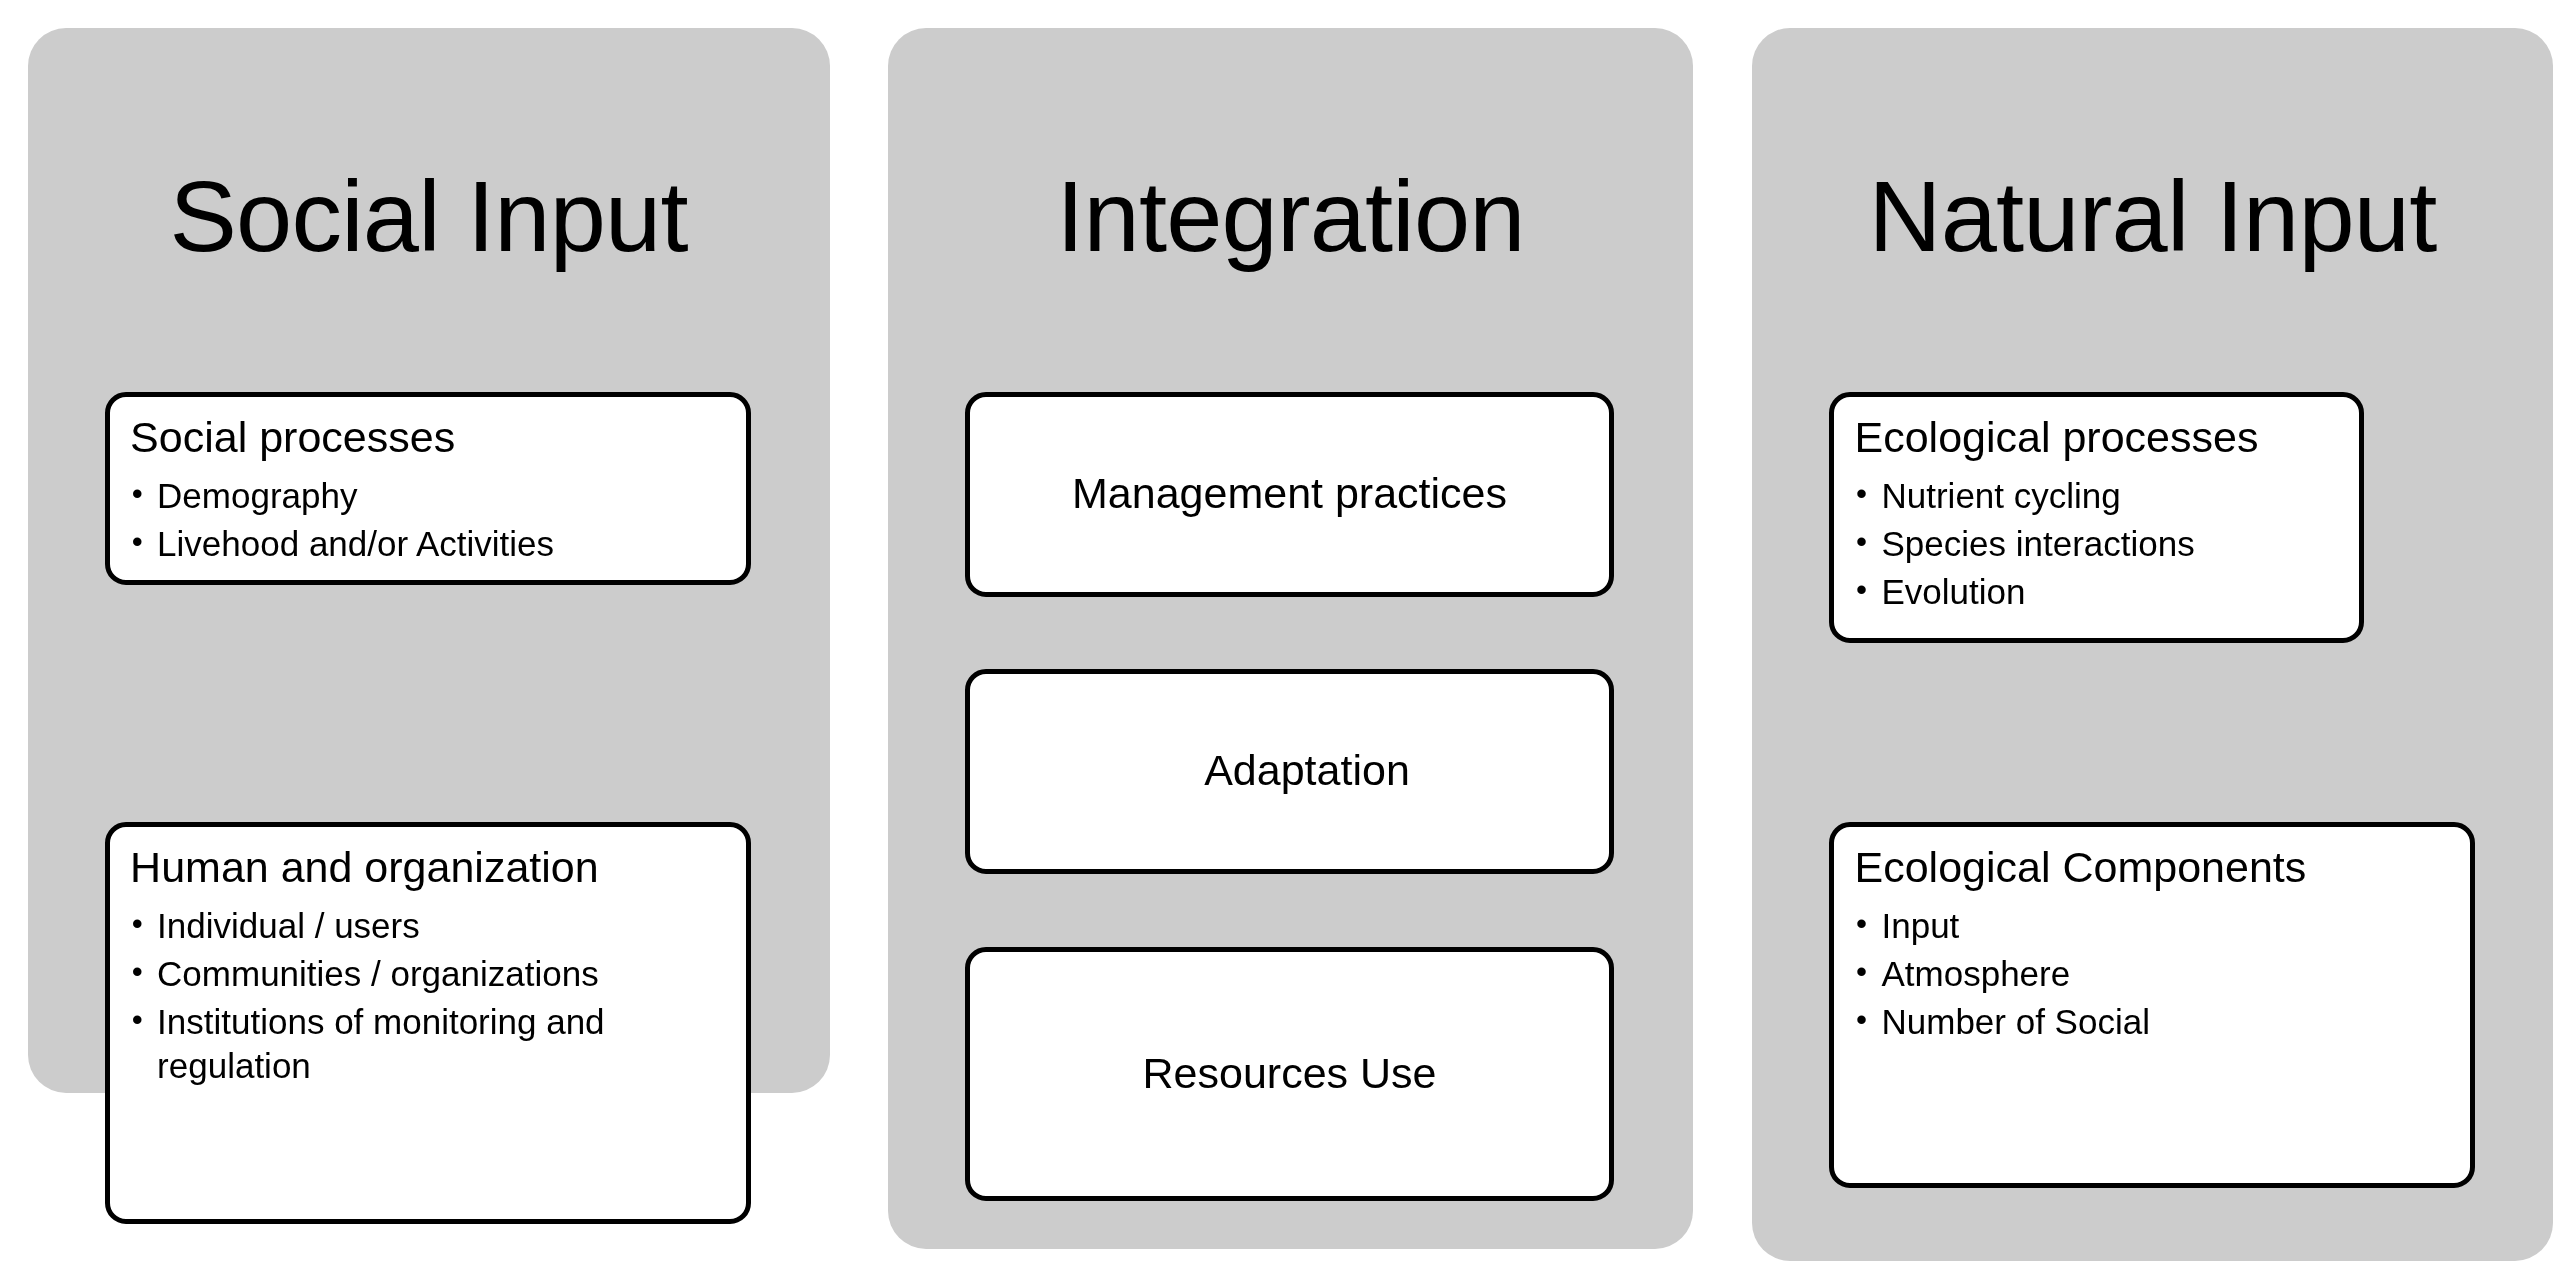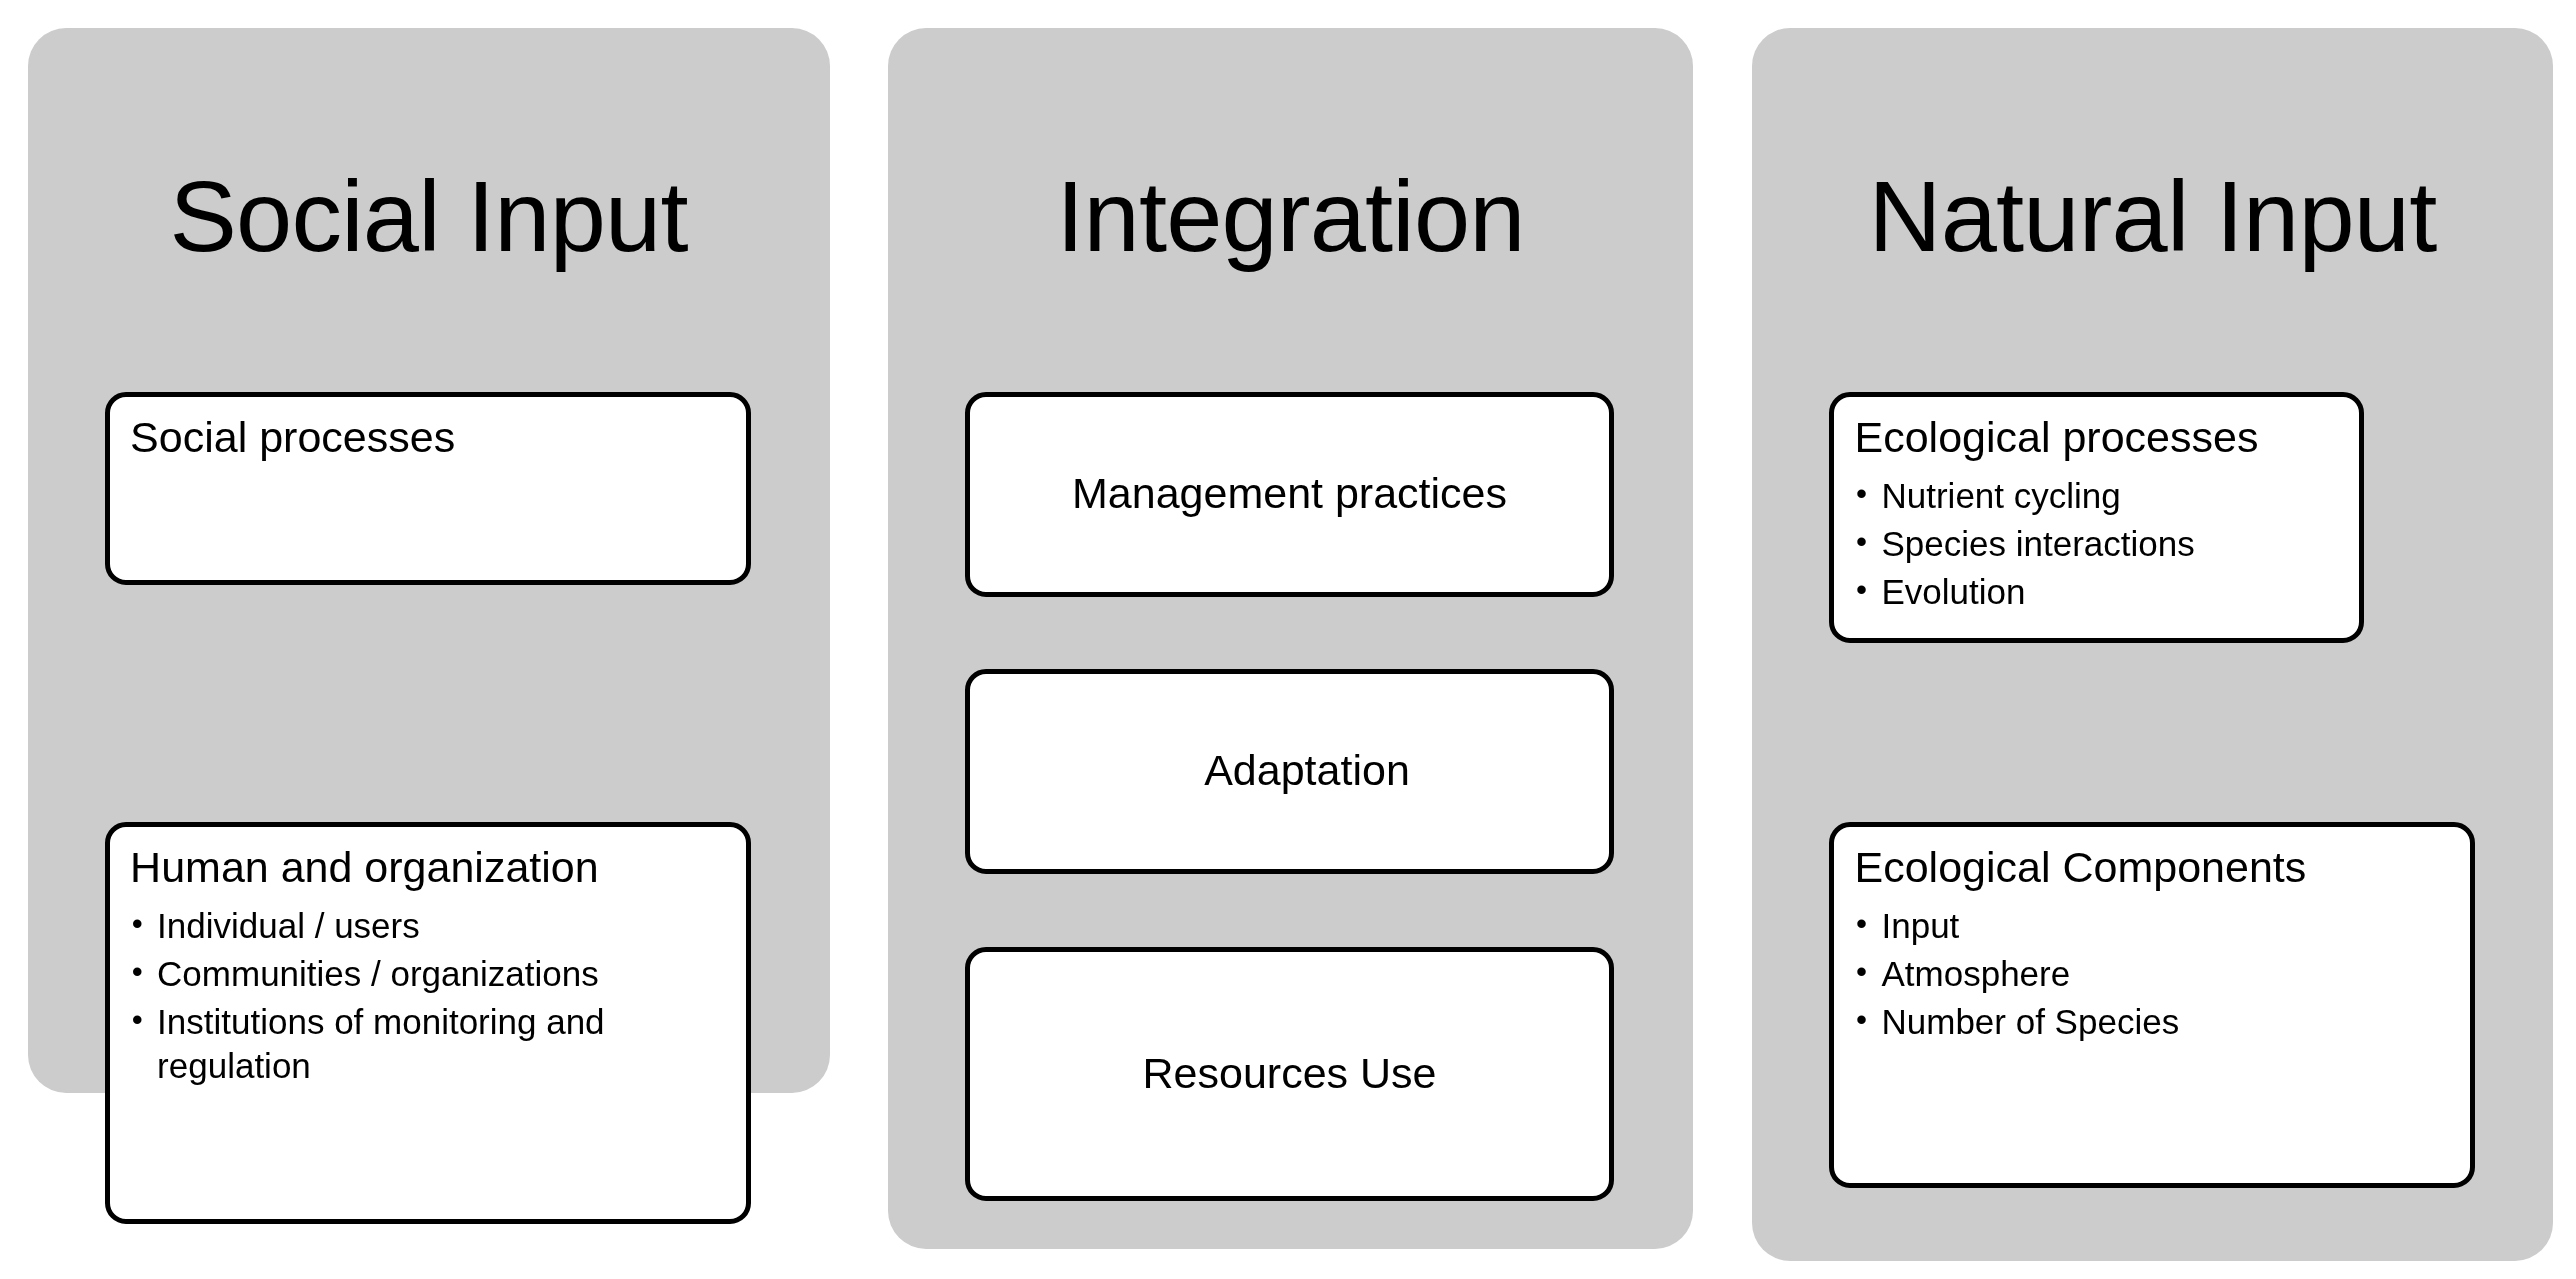--- a/index.html
+++ b/index.html
@@ -66,20 +66,24 @@
 </head>
 <body>
 
 <div class="canvas">
 
   <section class="panel" id="panel-social">
     <h2 class="panel-title">Social Input</h2>
 
     <div class="card list" id="card-social-processes">
       <div class="card-heading">Social processes</div>
+      <ul class="bullets">
+        <li>Demography</li>
+        <li>Livehood and/or Activities</li>
+      </ul>
     </div>
 
     <div class="card list" id="card-human-organization">
       <div class="card-heading">Human and organization</div>
       <ul class="bullets">
         <li>Individual / users</li>
         <li>Communities / organizations</li>
         <li>Institutions of monitoring and regulation</li>
       </ul>
     </div>
@@ -111,19 +115,19 @@
         <li>Species interactions</li>
         <li>Evolution</li>
       </ul>
     </div>
 
     <div class="card list" id="card-ecological-components">
       <div class="card-heading">Ecological Components</div>
       <ul class="bullets">
         <li>Input</li>
         <li>Atmosphere</li>
-        <li>Number of Species</li>
+        <li>Number of Social</li>
       </ul>
     </div>
   </section>
 
 </div>
 
 
 </body></html>

